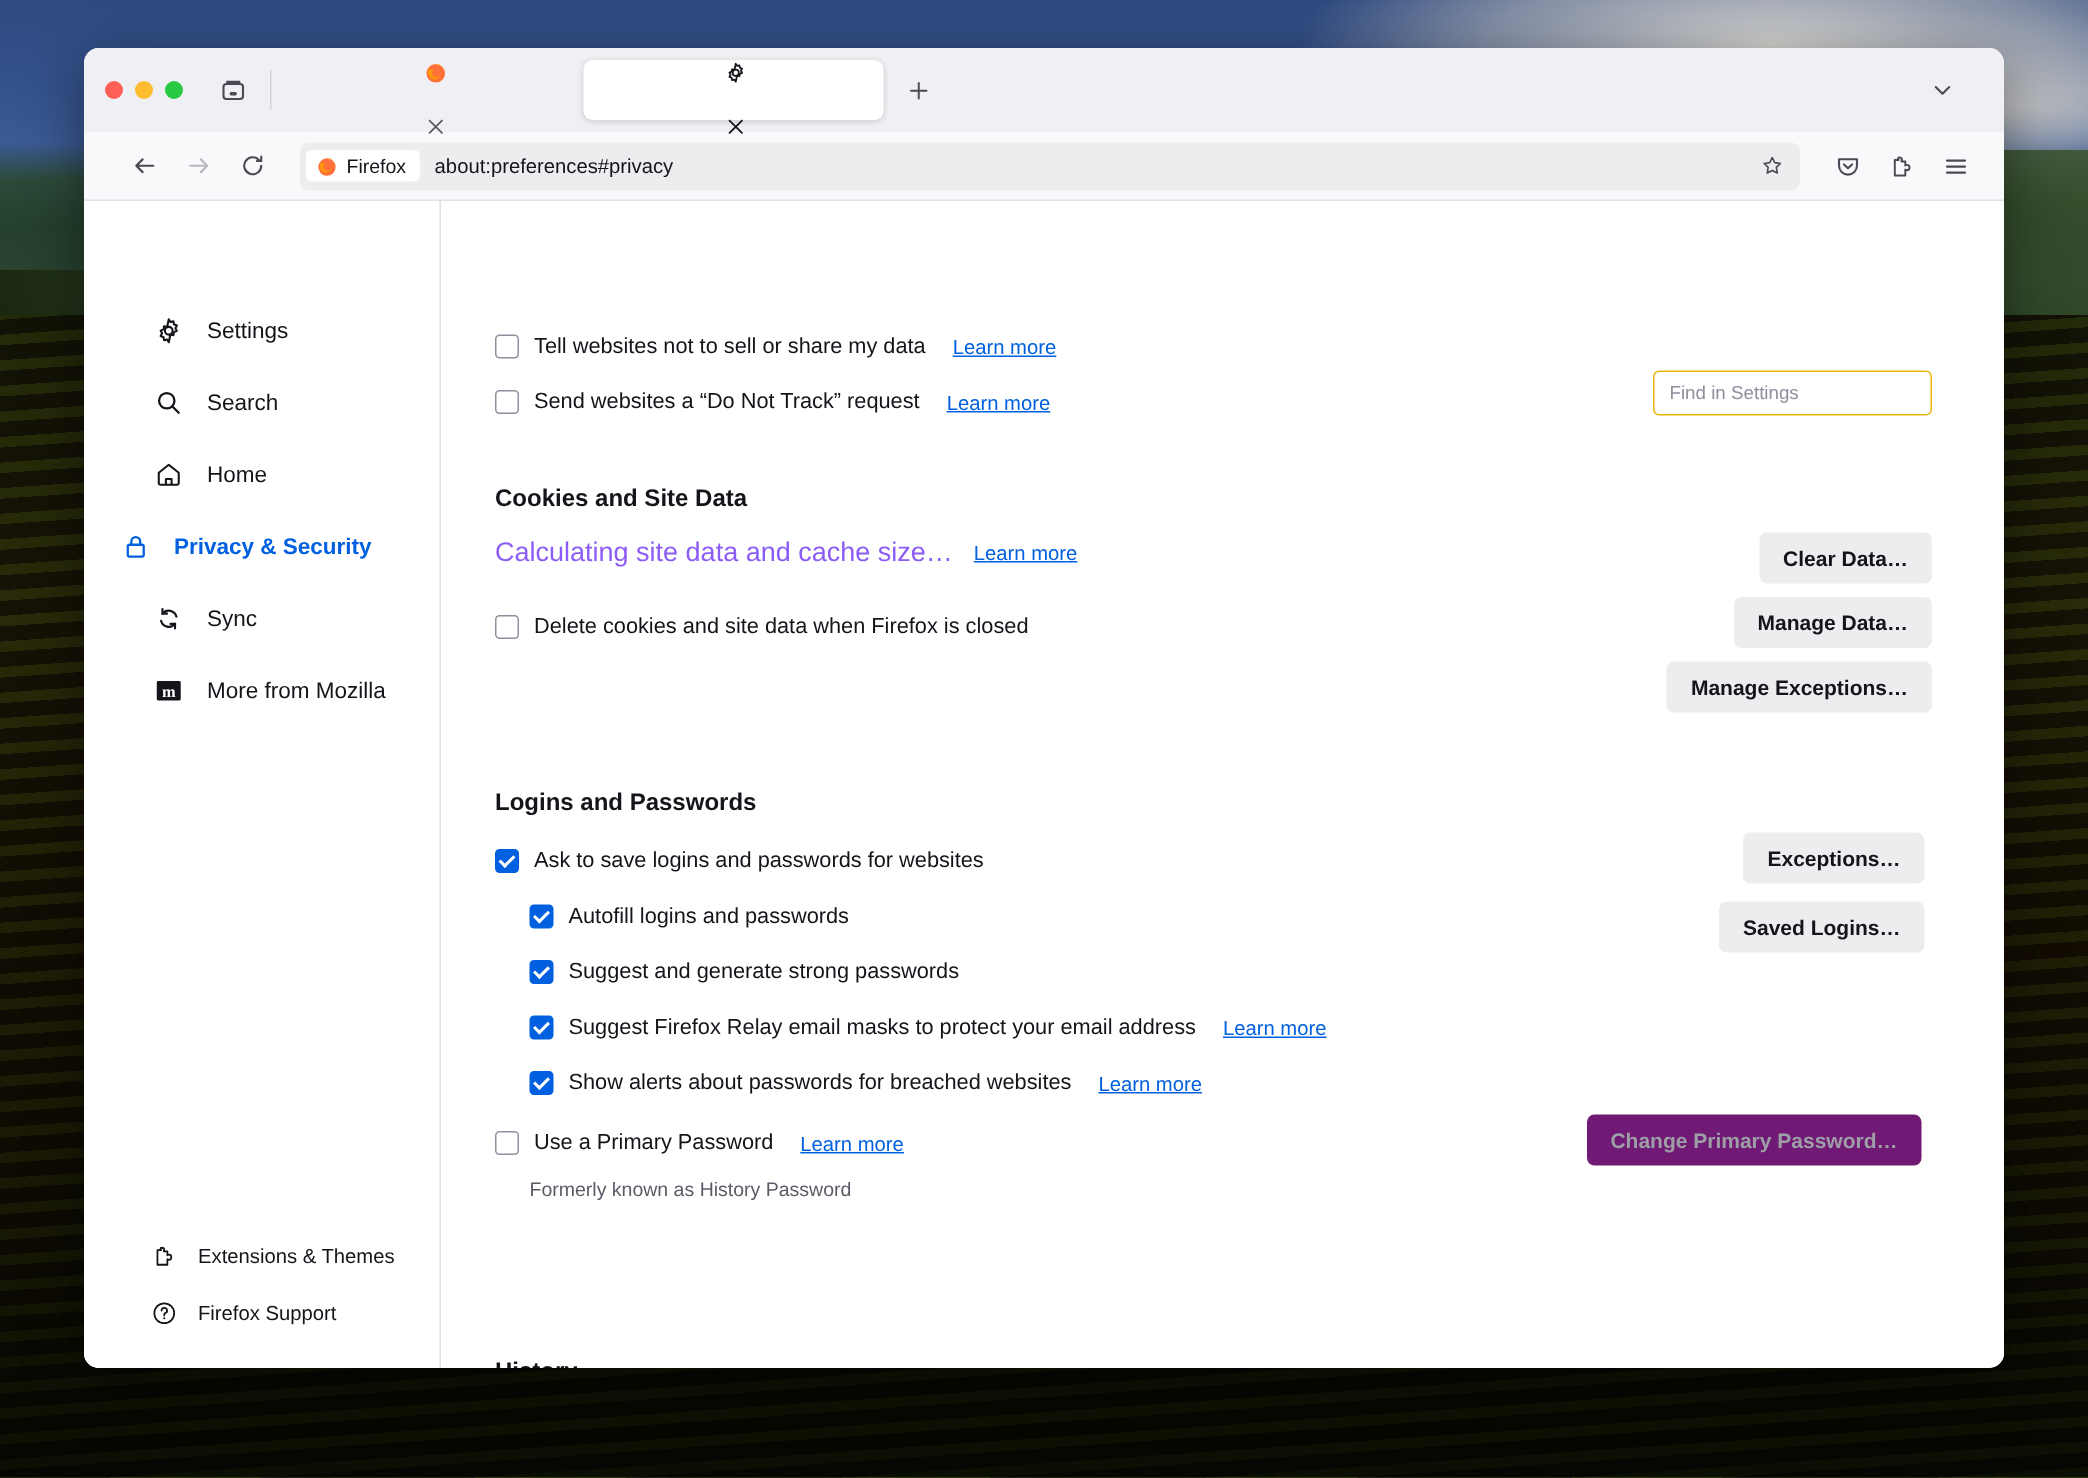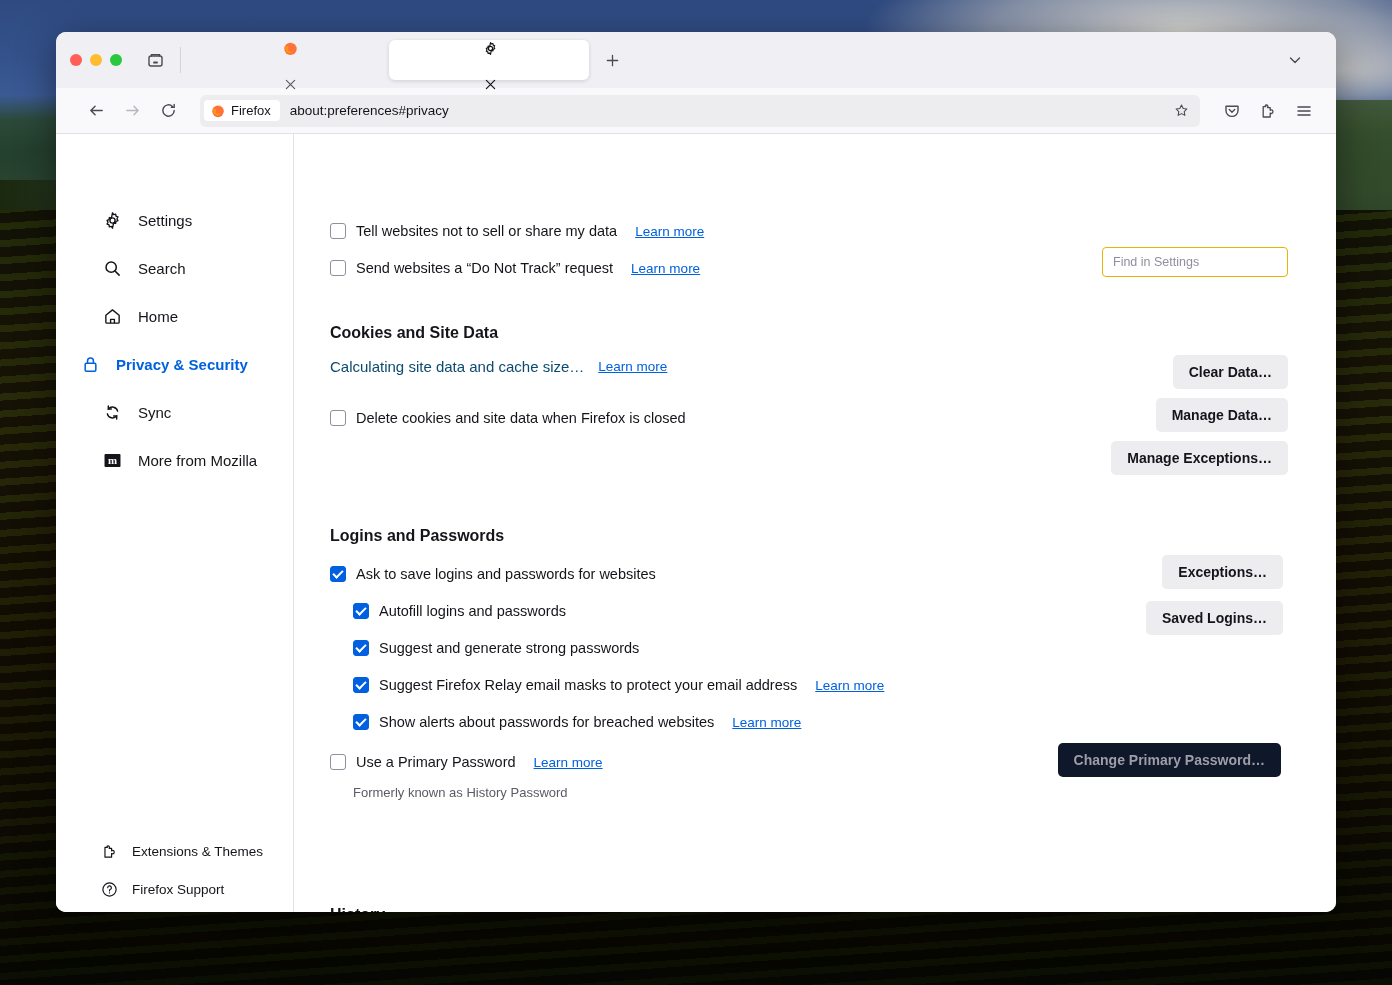--- a/index.html
+++ b/index.html
@@ -170,21 +170,21 @@
   .nav-item {
     display: flex; align-items: center; gap: 16px;
     height: 48px;
     padding-left: 46px;
     font-size: 15px;
     color: #15141a;
   }
   .nav-item.selected { color: #0060df; font-weight: 600; padding-left: 24px; }
   .nav-icon { width: 20px; height: 20px; flex: 0 0 20px; display: flex; align-items: center; justify-content: center; }
   .sidebar-spacer { flex: 1; }
-  .footer-list { padding-bottom: 4px; }
+  .footer-list { padding-bottom: 18px; }
   .footer-item {
     display: flex; align-items: center; gap: 14px;
     height: 38px;
     padding-left: 44px;
     font-size: 13.5px;
     color: #15141a;
   }
   .footer-icon { width: 18px; height: 18px; flex: 0 0 18px; display: flex; align-items: center; justify-content: center; }
 
   
@@ -233,37 +233,37 @@
     border: solid #ffffff;
     border-width: 0 2px 2px 0;
     transform: translateY(-1px) rotate(45deg);
   }
   .row-label { font-size: 14.5px; color: #15141a; }
   .learn { font-size: 13.5px; color: #0060df; text-decoration: underline; margin-left: 8px; }
 
   .section-head {
     font-size: 16px; font-weight: 700; color: #15141a;
   }
-  .muted { font-size: 15px; color: #0c4a6e; }
+  .muted { font-size: 18px; color: #8b5cf6; }
   .tiny-muted { font-size: 13px; color: #5b5b66; }
 
   .btn {
     background: #ededf0;
     border: none;
     border-radius: 5px;
     font-family: "Liberation Sans", sans-serif;
     font-size: 14px;
     font-weight: 600;
     color: #15141a;
     padding: 9px 16px;
     position: absolute;
     white-space: nowrap;
   }
   .btn.right0 { right: 48px; }
-  .btn.disabled { color: #9e9ea7; background: #0f172a; }
+  .btn.disabled { color: #9e9ea7; background: #701a75; }
 
   .abs { position: absolute; }
 
   .cut-heading {
     position: absolute;
     left: 36px; bottom: -4px;
     font-size: 16px; font-weight: 700; color: #15141a;
     overflow: hidden; height: 10px;
   }
 </style>

